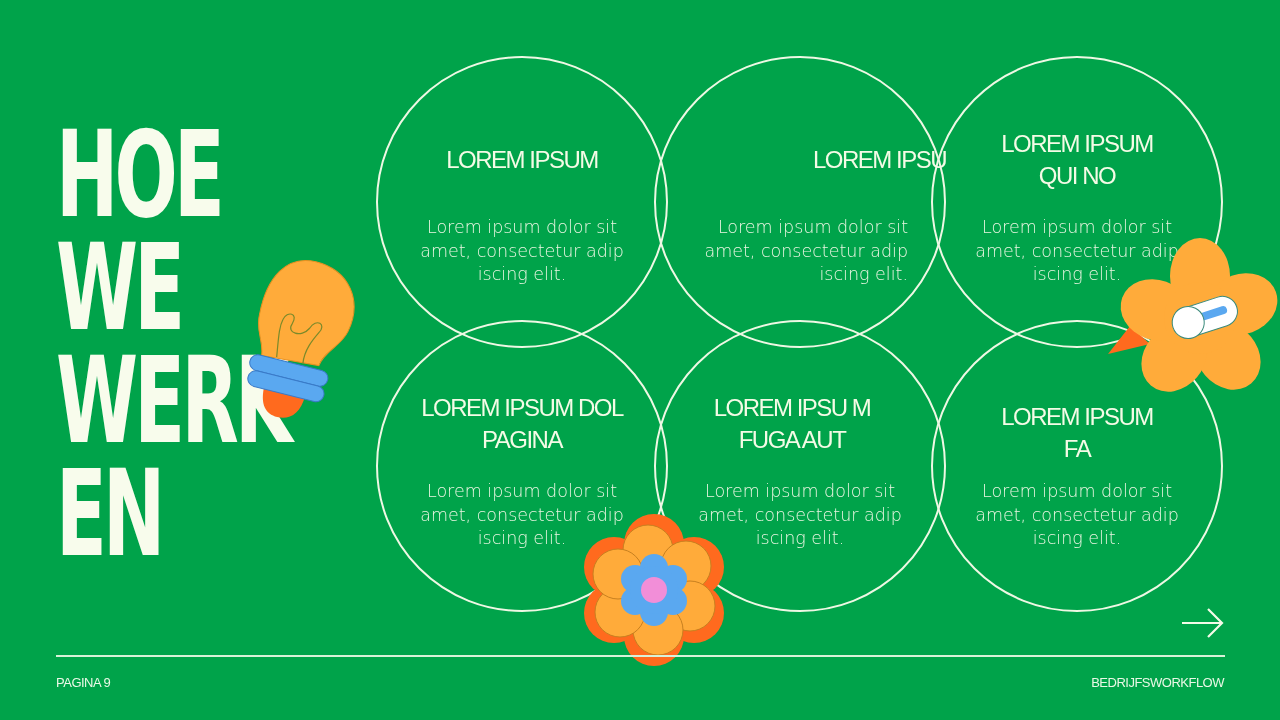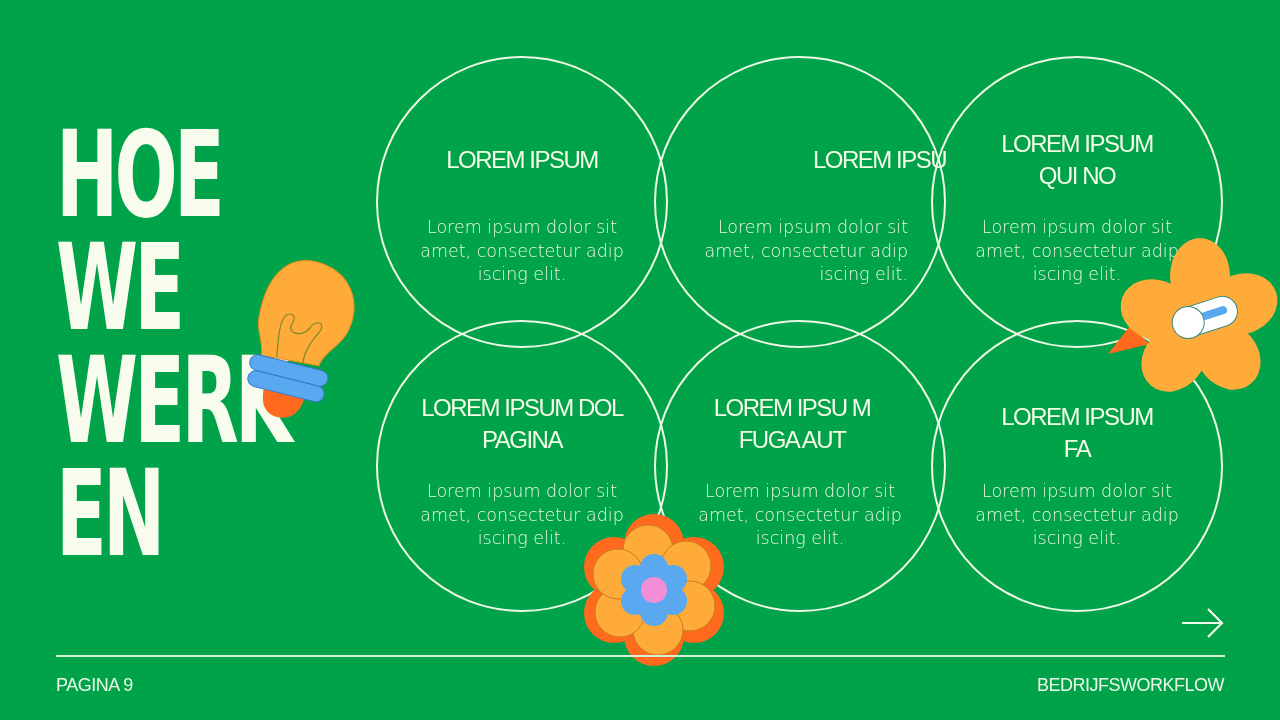--- a/index.html
+++ b/index.html
@@ -3,21 +3,21 @@
 <meta charset="utf-8">
 <style>
   html,body{margin:0;padding:0;}
   body{width:1280px;height:720px;overflow:hidden;background:#00a34a;position:relative;font-family:"Liberation Sans",sans-serif;color:#f4fbe8;}
   .title{position:absolute;left:56px;top:118px;margin:0;font-family:"DejaVu Sans",sans-serif;font-weight:bold;font-size:120px;line-height:113px;letter-spacing:-6px;color:#f8fcec;transform:scaleX(0.62);transform-origin:left top;white-space:pre;}
   .circle{position:absolute;width:292px;height:292px;border:2px solid #eef8e4;border-radius:50%;box-sizing:border-box;}
   .cell{position:absolute;width:292px;height:292px;text-align:center;}
   .cell h3{position:absolute;left:0;right:0;margin:0;font-family:"Liberation Sans",sans-serif;font-weight:normal;font-size:24px;line-height:32px;letter-spacing:-1.5px;color:#f4fbe6;}
   .cell p{position:absolute;left:30px;right:30px;margin:8px;font-family:"DejaVu Sans",sans-serif;font-size:17.5px;line-height:23.5px;color:#eaf6e2;font-weight:300;}
   .rule{position:absolute;left:56px;top:655px;width:1169px;height:2px;background:#d8f2d8;}
-  .foot{position:absolute;top:675px;font-size:18px;letter-spacing:-0.5px;color:#eaf8e6;}
+  .foot{position:absolute;top:675px;font-size:13px;letter-spacing:-0.5px;color:#eaf8e6;}
   .arrow{position:absolute;left:1180px;top:606px;}
   .deco{position:absolute;}
 </style>
 </head>
 <body>
 
 <h1 class="title">HOE
 WE
 WERK
 EN</h1>

